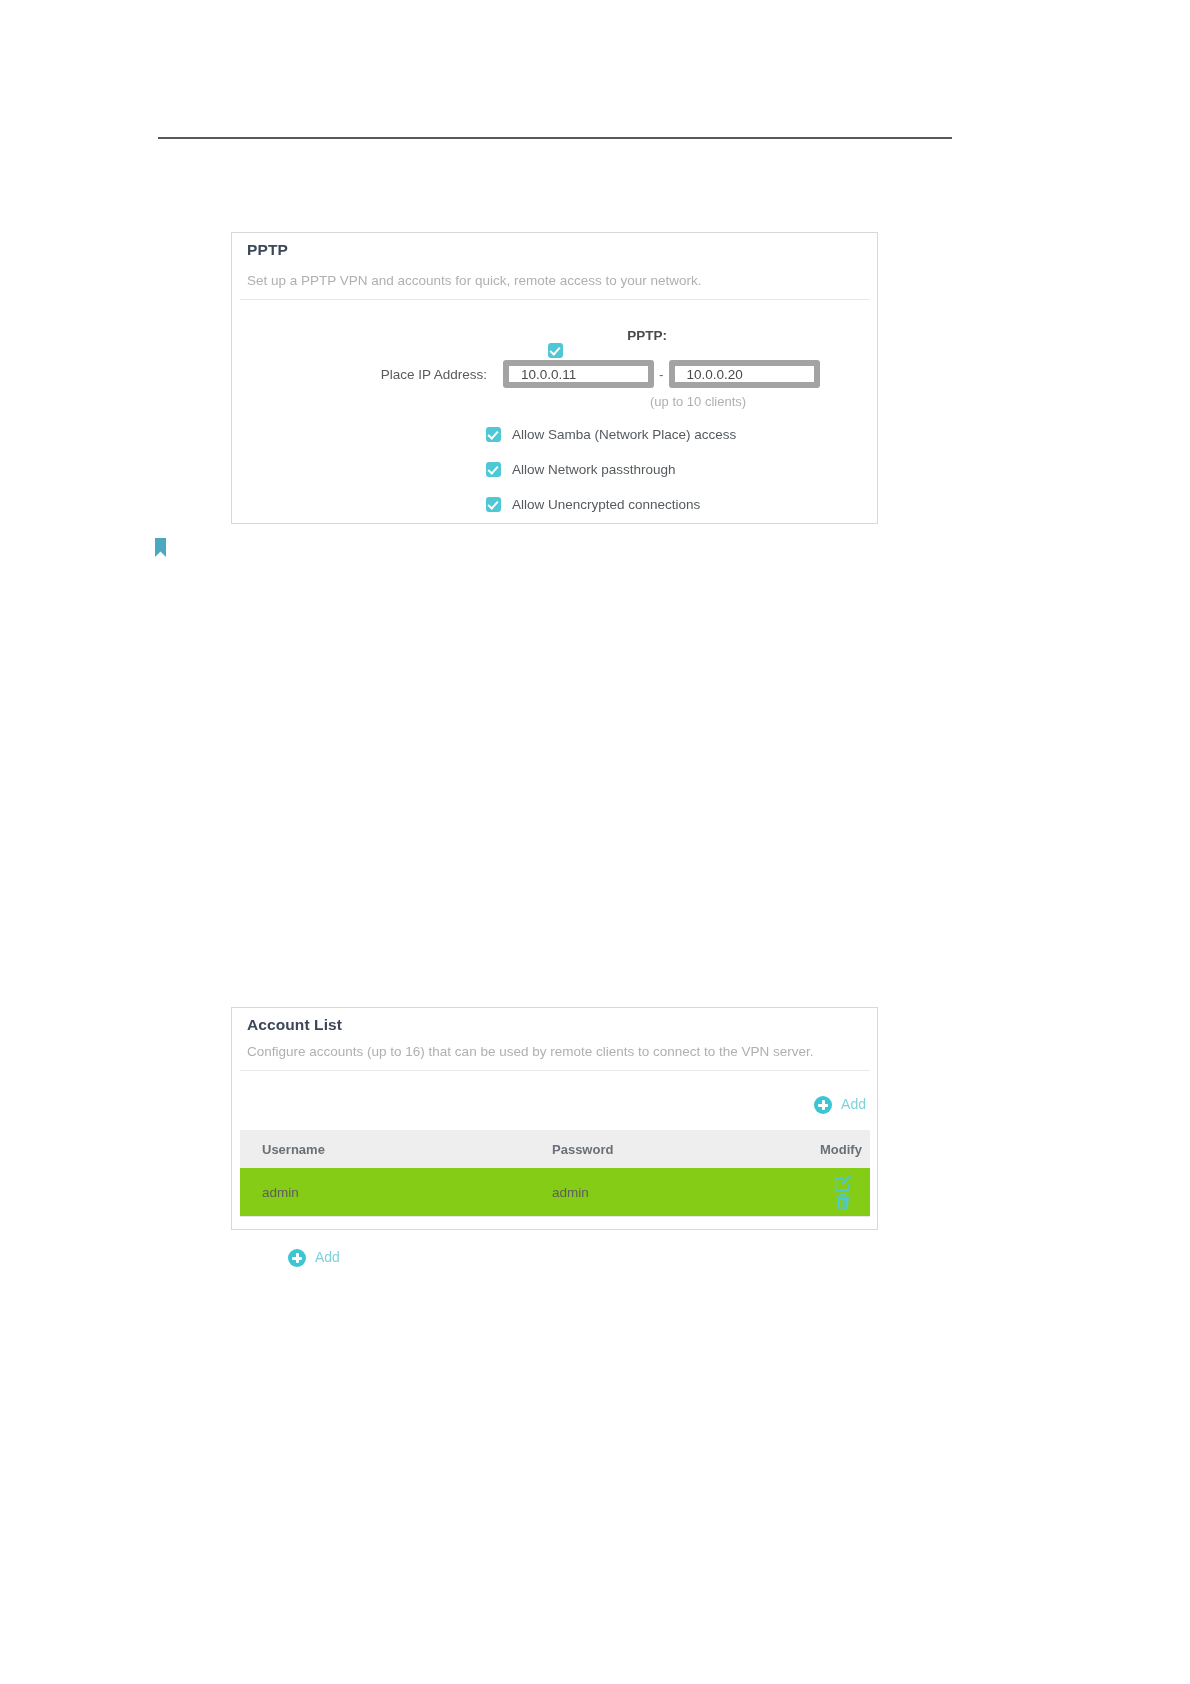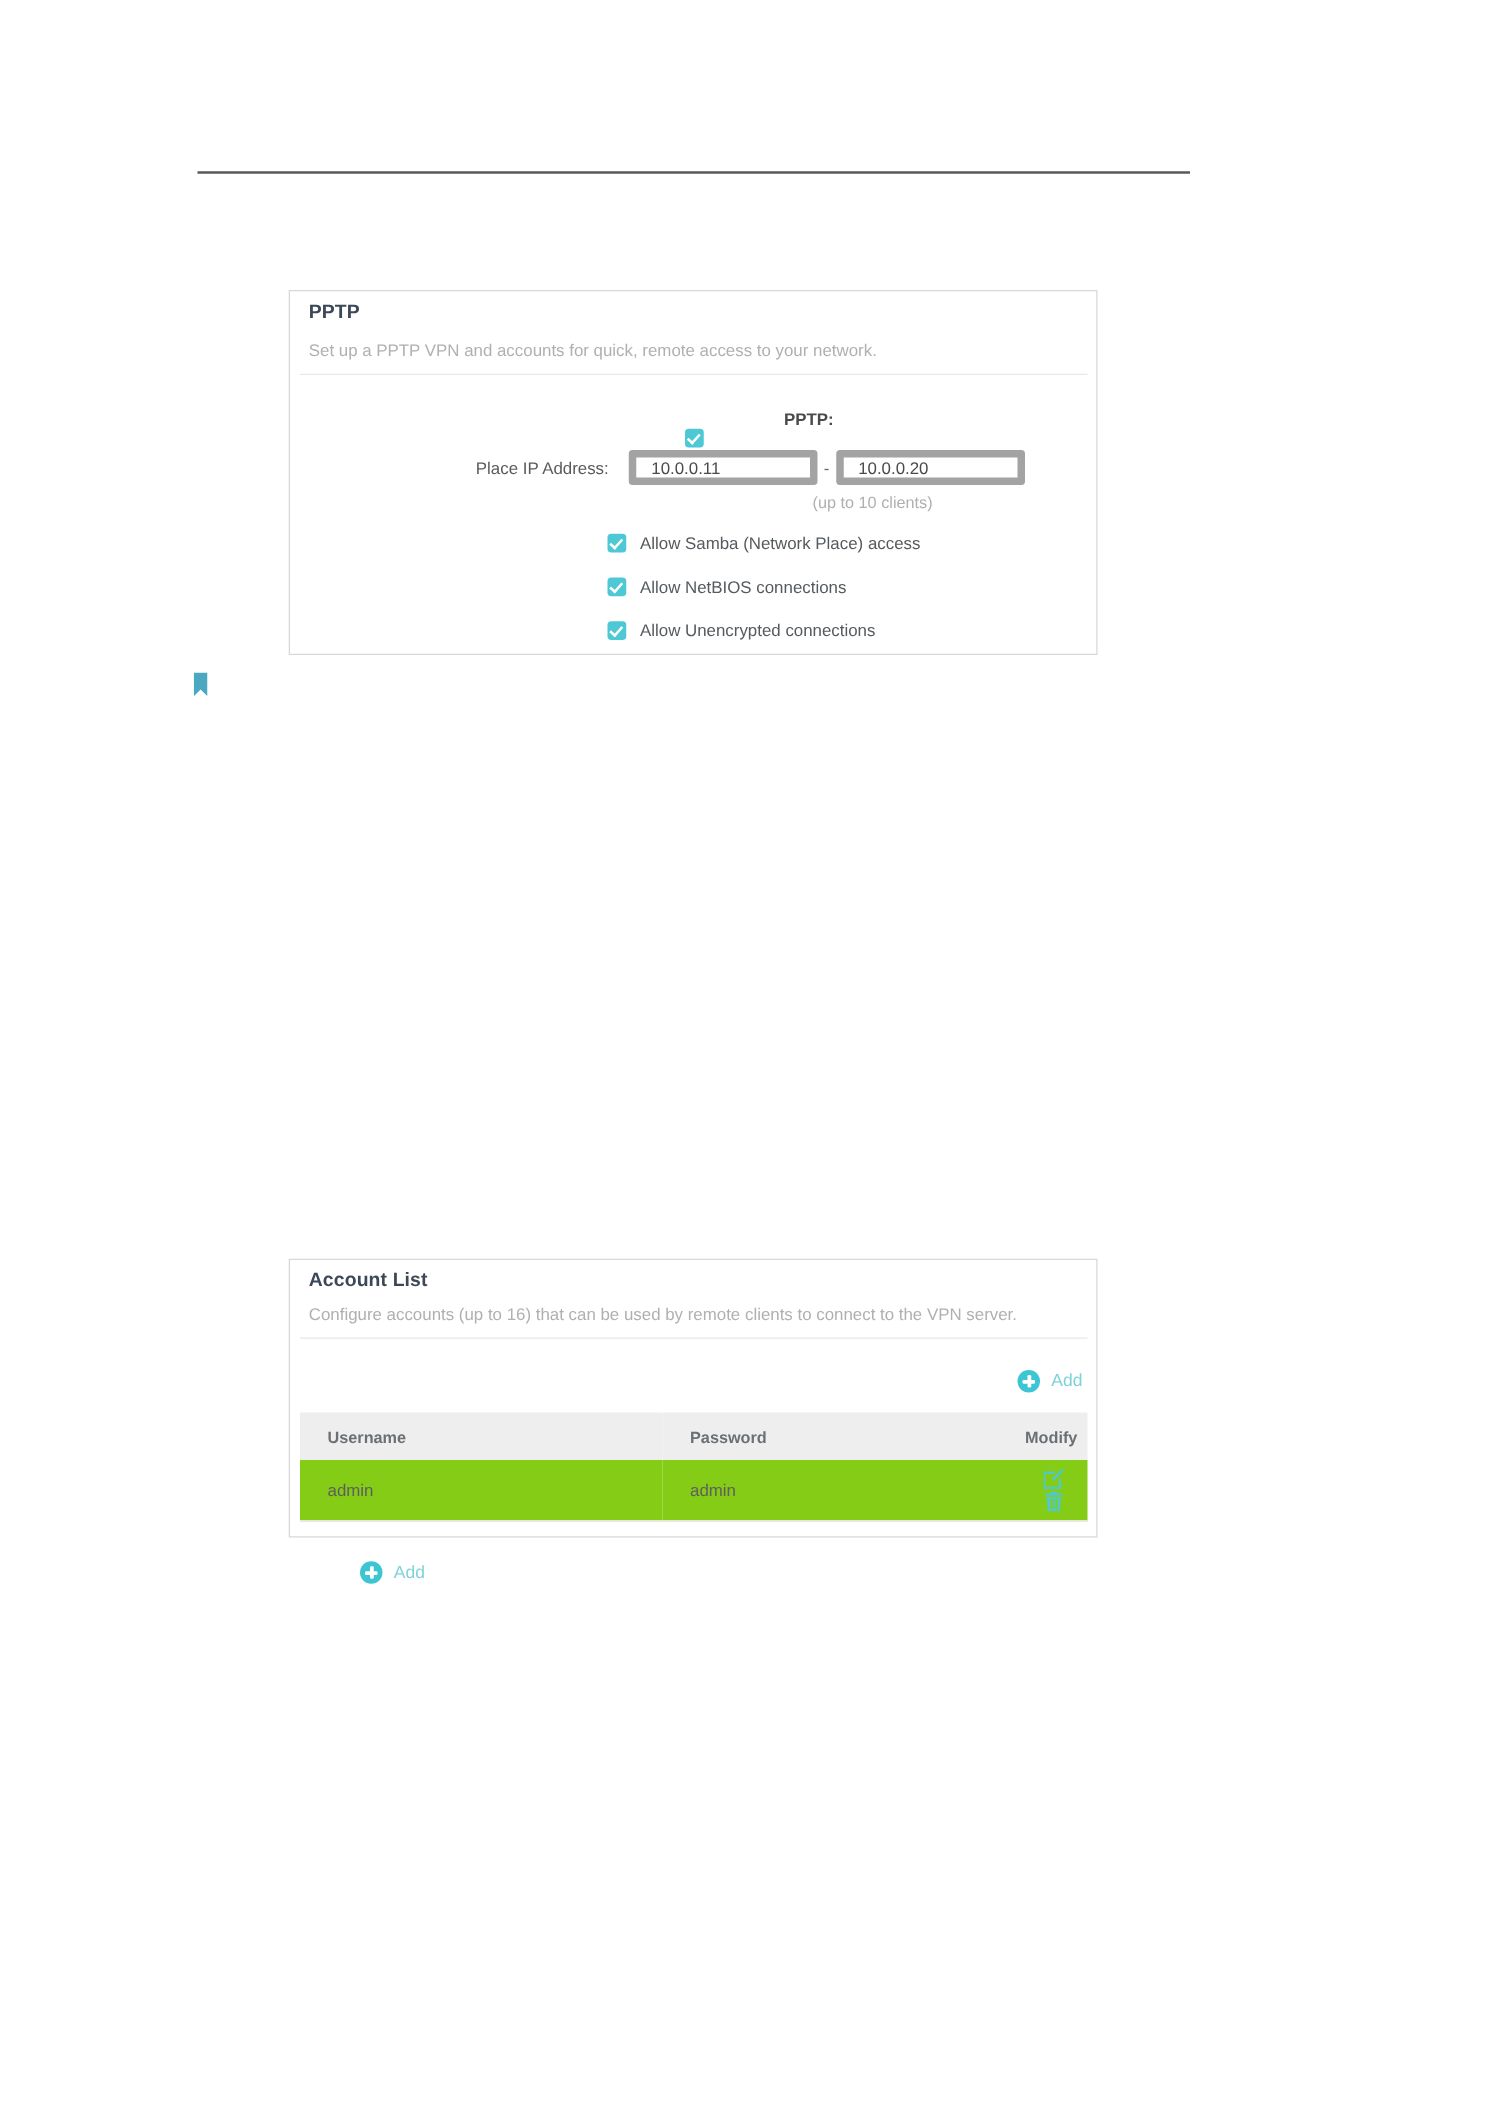--- a/index.html
+++ b/index.html
@@ -243,21 +243,21 @@
 
   <div class="hint" style="left:418px; top:161px;">(up to 10 clients)</div>
 
   <div class="form-row" style="left:254px; top:194px;">
     <span class="cbx"></span>
     <span class="cbx-label">Allow Samba (Network Place) access</span>
   </div>
 
   <div class="form-row" style="left:254px; top:229px;">
     <span class="cbx"></span>
-    <span class="cbx-label">Allow NetBIOS connections</span>
+    <span class="cbx-label">Allow Network passthrough</span>
   </div>
 
   <div class="form-row" style="left:254px; top:264px;">
     <span class="cbx"></span>
     <span class="cbx-label">Allow Unencrypted connections</span>
   </div>
 
 </div>
 
 <svg id="bookmark-icon" viewBox="0 0 11 19">

